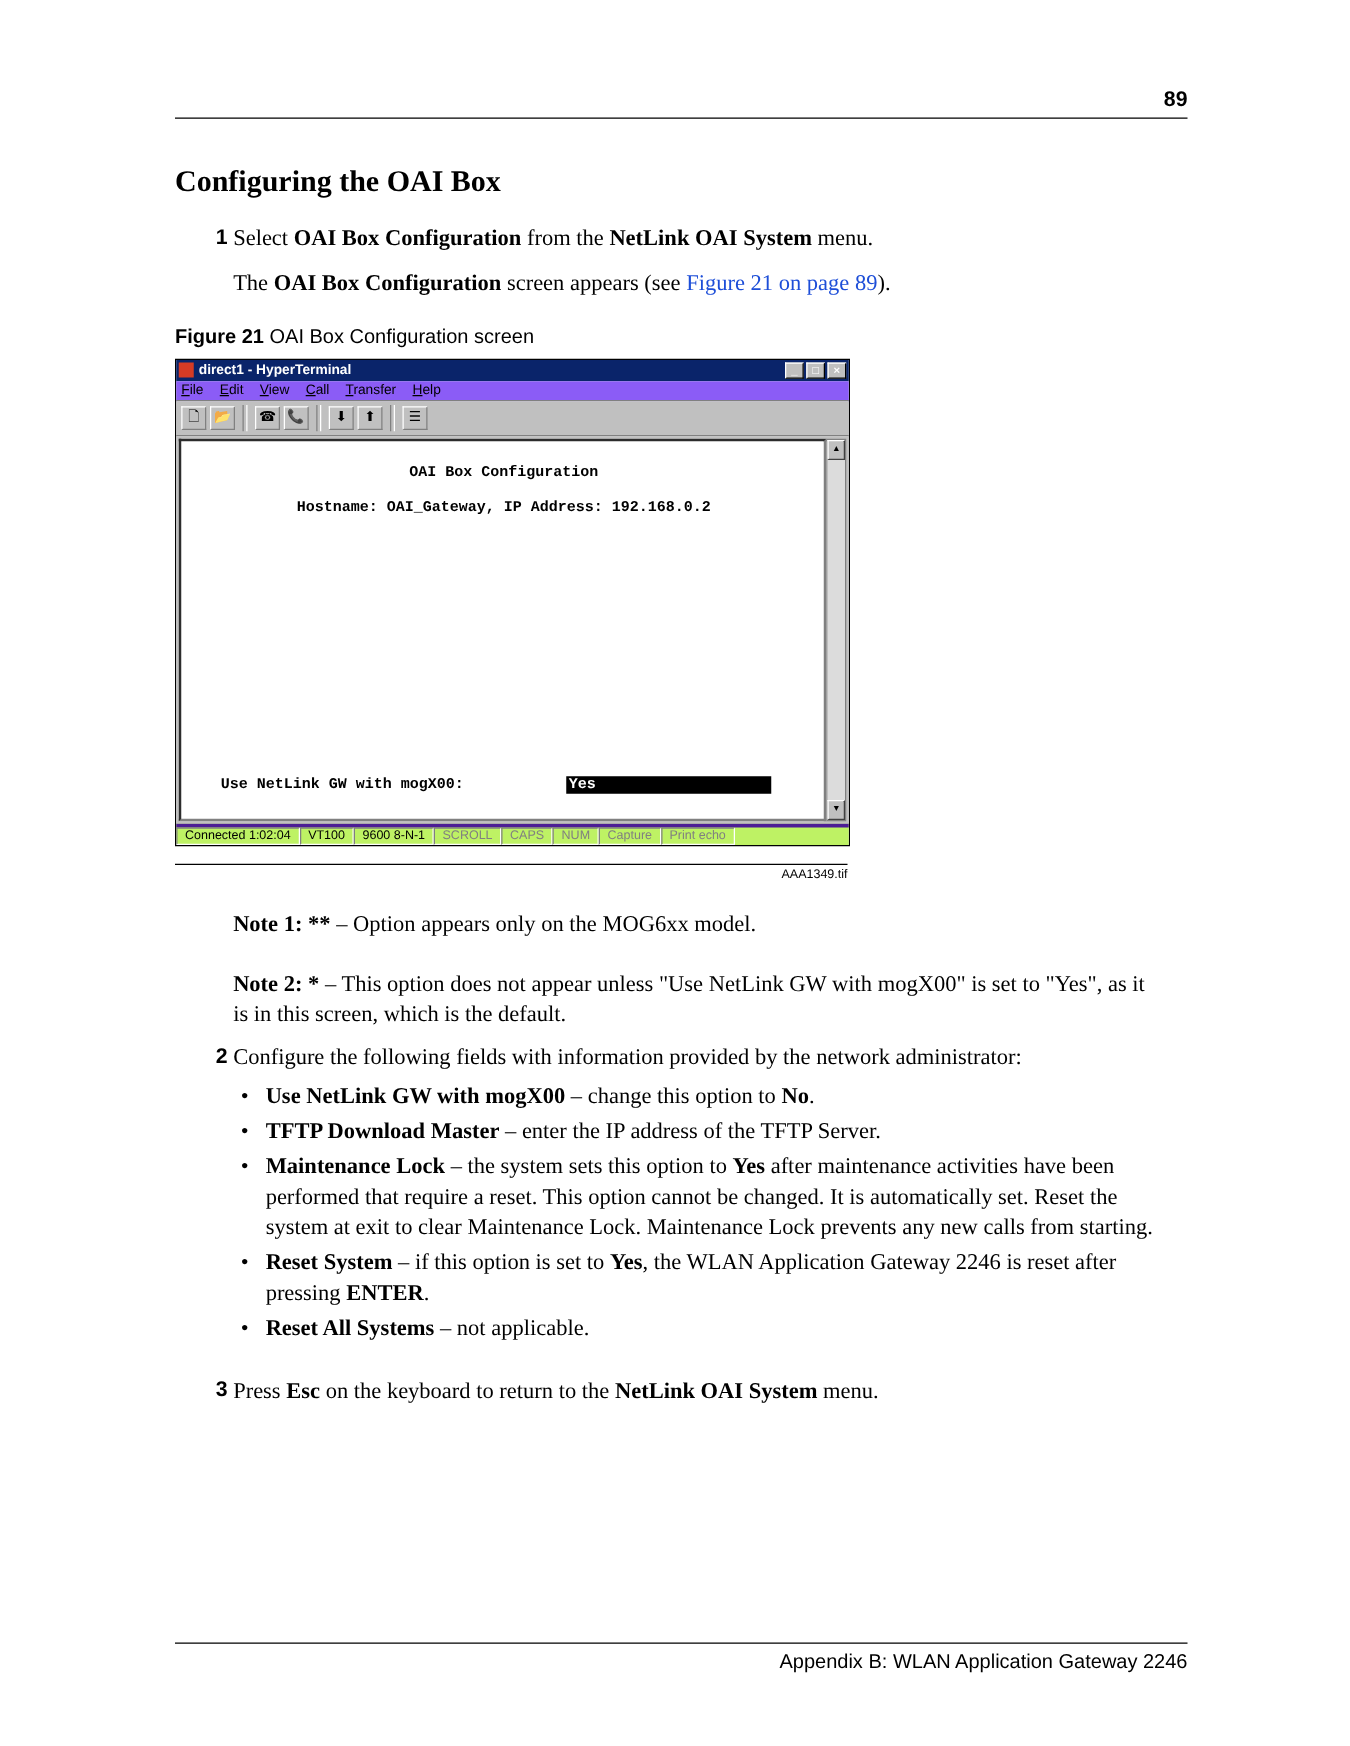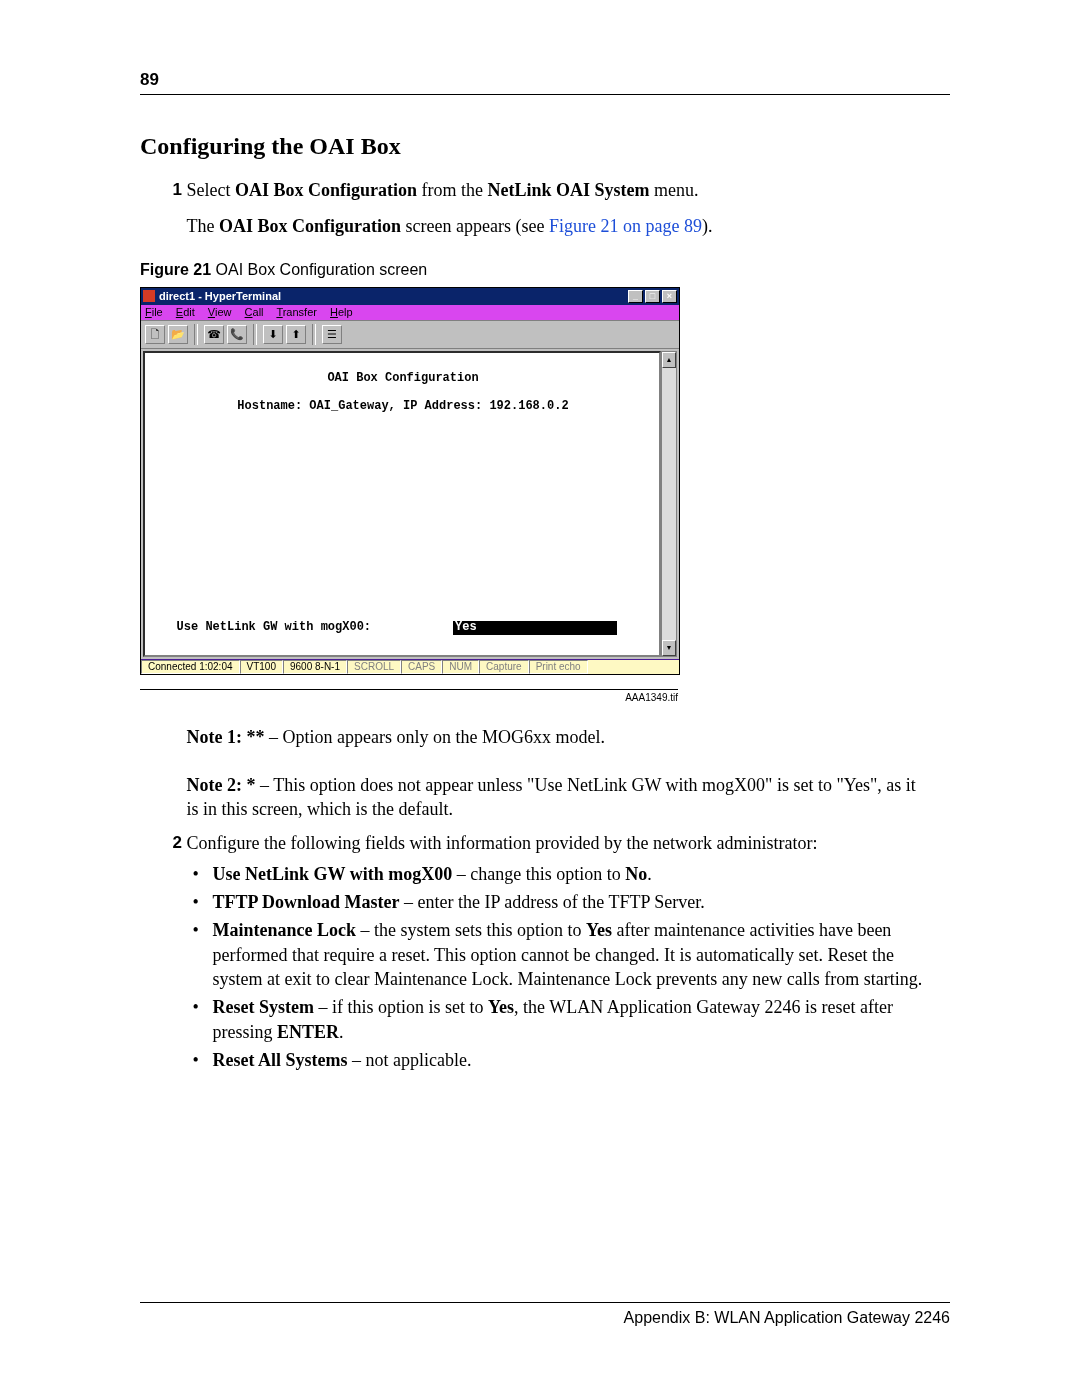--- a/index.html
+++ b/index.html
@@ -10,21 +10,21 @@
     color: #000;
   }
   .page {
     width: 1080px;
     height: 1397px;
     position: relative;
     box-sizing: border-box;
     padding: 70px 130px 0 140px;
   }
   .page-number {
-    text-align: left;
+    text-align: right;
     font-family: Arial, Helvetica, sans-serif;
     font-weight: bold;
     font-size: 17px;
     margin-bottom: 4px;
   }
   .hr-top {
     border: none;
     border-top: 1px solid #000;
     margin: 0 0 38px 0;
   }
@@ -93,21 +93,21 @@
     background: #c0c0c0;
     border: 1px solid #fff;
     border-right-color: #000;
     border-bottom-color: #000;
     box-sizing: border-box;
     display:flex; align-items:center; justify-content:center;
     font-family: Arial, sans-serif;
     font-size: 9px; font-weight: bold;
   }
   .menubar {
-    background: #d946ef;
+    background: #8b5cf6;
     padding: 2px 4px;
     font-size: 11px;
     border-bottom: 1px solid #808080;
   }
   .menubar span { margin-right: 10px; }
   .menubar u { text-decoration: underline; }
   .toolbar {
     background: #c0c0c0;
     padding: 3px 4px;
     border-bottom: 1px solid #808080;
@@ -158,24 +158,24 @@
   .scrollbar .arr {
     height: 16px;
     background:#c0c0c0;
     border:1px solid #fff;
     border-right-color:#404040; border-bottom-color:#404040;
     box-sizing:border-box;
     text-align:center; font-size:7px; line-height:14px;
   }
   .scrollbar .track { flex:1; background:#dcdcdc; }
   .statusbar {
-    background:#fef9c3;
+    background:#bef264;
     display:flex;
     font-size:10px;
-    border-top:1px solid #4c1d95;
+    border-top:3px solid #4c1d95;
   }
   .statusbar span {
     border:1px solid #808080;
     border-top-color:#808080;
     border-left-color:#808080;
     border-right-color:#fff;
     border-bottom-color:#fff;
     padding:1px 6px;
   }
   .statusbar .dim { color:#808080; }
@@ -199,21 +199,21 @@
     margin: 4px 0;
   }
   ul.bullets > li::before {
     content: "•";
     position:absolute;
     left: 6px;
     top: 0;
   }
   .footer {
     position:absolute;
-    bottom: 70px;
+    bottom: 58px;
     left:140px;
     right:130px;
   }
   .footer hr { border:none; border-top:1px solid #000; margin:0 0 6px 0; }
   .footer .ft {
     text-align:right;
     font-family: Arial, Helvetica, sans-serif;
     font-size: 16px;
   }
   .term-center { text-align:center; }
@@ -333,19 +333,25 @@
         <span>Configure the following fields with information provided by the network administrator:</span>
         <ul class="bullets">
           <li><b>Use NetLink GW with mogX00</b><span> – change this option to </span><b>No</b><span>.</span></li>
           <li><b>TFTP Download Master</b><span> – enter the IP address of the TFTP Server.</span></li>
           <li><b>Maintenance Lock</b><span> – the system sets this option to </span><b>Yes</b><span> after maintenance activities have been performed that require a reset. This option cannot be changed. It is automatically set. Reset the system at exit to clear Maintenance Lock. Maintenance Lock prevents any new calls from starting.</span></li>
           <li><b>Reset System</b><span> – if this option is set to </span><b>Yes</b><span>, the WLAN Application Gateway 2246 is reset after pressing </span><b>ENTER</b><span>.</span></li>
           <li><b>Reset All Systems</b><span> – not applicable.</span></li>
         </ul>
       </span>
     </li>
+    <li>
+      <span class="num">3</span>
+      <span class="body">
+        <span>Press </span><b>Esc</b><span> on the keyboard to return to the </span><b>NetLink OAI System</b><span> menu.</span>
+      </span>
+    </li>
   </ol>
 
   <div class="footer">
     <hr>
     <div class="ft">Appendix B: WLAN Application Gateway 2246</div>
   </div>
 </div>
 
 </body></html>

